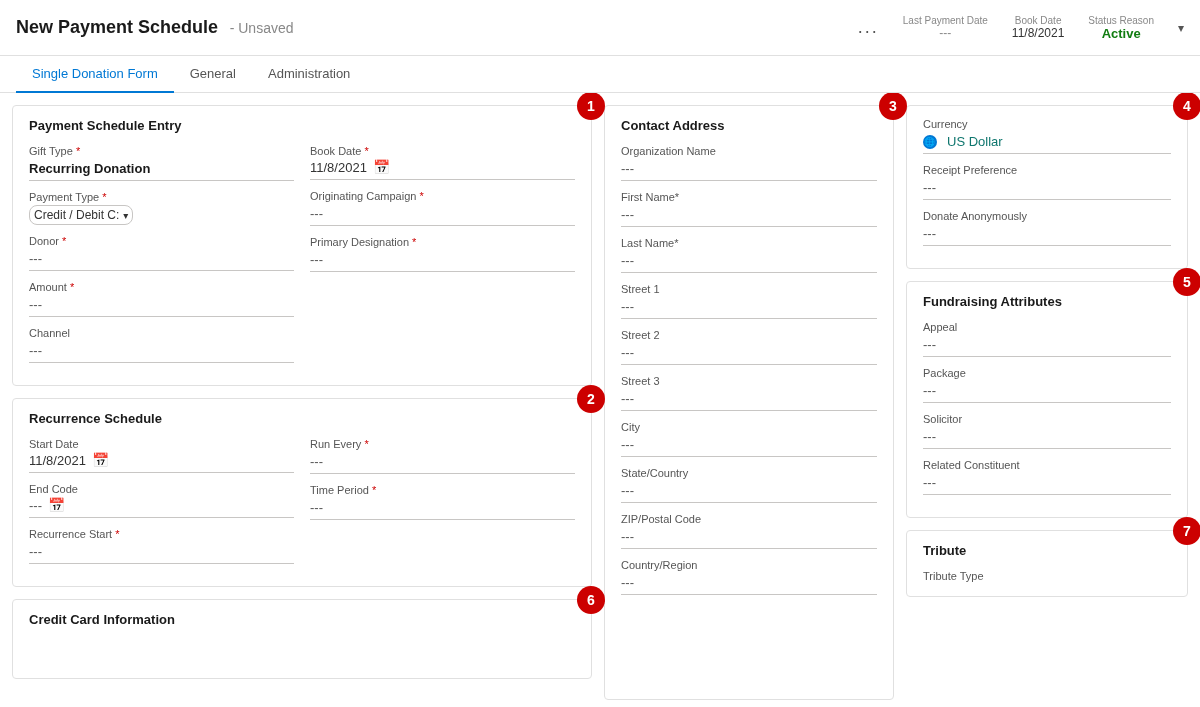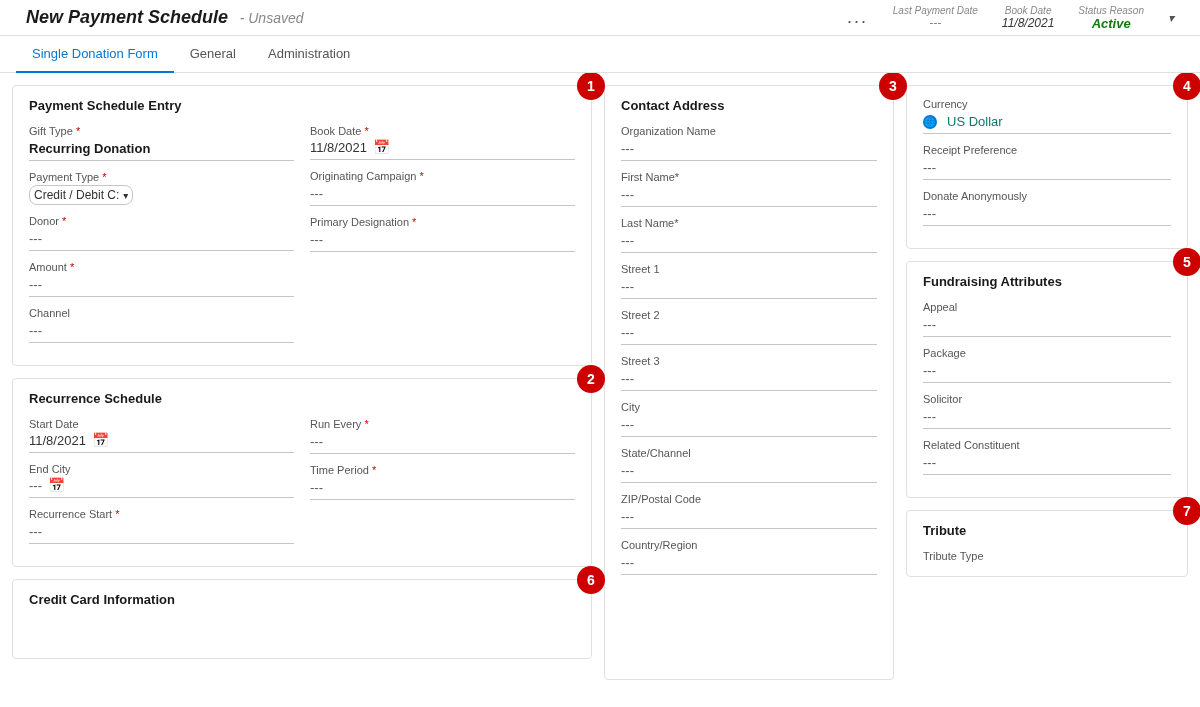--- a/index.html
+++ b/index.html
@@ -3,24 +3,23 @@
   <meta charset="utf-8">
   <style>
     * { box-sizing: border-box; margin: 0; padding: 0; }
     body { font-family: 'Segoe UI', Arial, sans-serif; font-size: 13px; color: #333; background: #fff; }
 
     
     .header {
       display: flex;
       align-items: center;
       justify-content: space-between;
-      padding: 8px 26px;
+      padding: 8px 16px;
       border-bottom: 1px solid #e0e0e0;
-      height: 36px;
-      font-style: italic;
+      height: 56px;
     }
     .header-title {
       font-size: 18px;
       font-weight: 600;
       color: #1a1a1a;
     }
     .header-right {
       display: flex;
       align-items: center;
       gap: 24px;
@@ -295,21 +294,21 @@
       <div style="display:grid;grid-template-columns:1fr 1fr;gap:0 16px;">
         <div>
           <div class="form-field">
             <div class="field-label">Start Date</div>
             <div style="display:flex;align-items:center;gap:6px;border-bottom:1px solid #c8c6c4;padding-bottom:4px;">
               <span style="font-size:13px;">11/8/2021</span>
               <span class="calendar-icon">📅</span>
             </div>
           </div>
           <div class="form-field">
-            <div class="field-label">End City</div>
+            <div class="field-label">End Code</div>
             <div style="display:flex;align-items:center;gap:6px;border-bottom:1px solid #c8c6c4;padding-bottom:4px;">
               <span style="font-size:13px;color:#555;">---</span>
               <span class="calendar-icon">📅</span>
             </div>
           </div>
           <div class="form-field">
             <div class="field-label required">Recurrence Start</div>
             <div class="field-value">---</div>
           </div>
         </div>
@@ -360,21 +359,21 @@
       </div>
       <div class="form-field">
         <div class="field-label">Street 3</div>
         <div class="field-value">---</div>
       </div>
       <div class="form-field">
         <div class="field-label">City</div>
         <div class="field-value">---</div>
       </div>
       <div class="form-field">
-        <div class="field-label">State/Channel</div>
+        <div class="field-label">State/Country</div>
         <div class="field-value">---</div>
       </div>
       <div class="form-field">
         <div class="field-label">ZIP/Postal Code</div>
         <div class="field-value">---</div>
       </div>
       <div class="form-field">
         <div class="field-label">Country/Region</div>
         <div class="field-value">---</div>
       </div>

